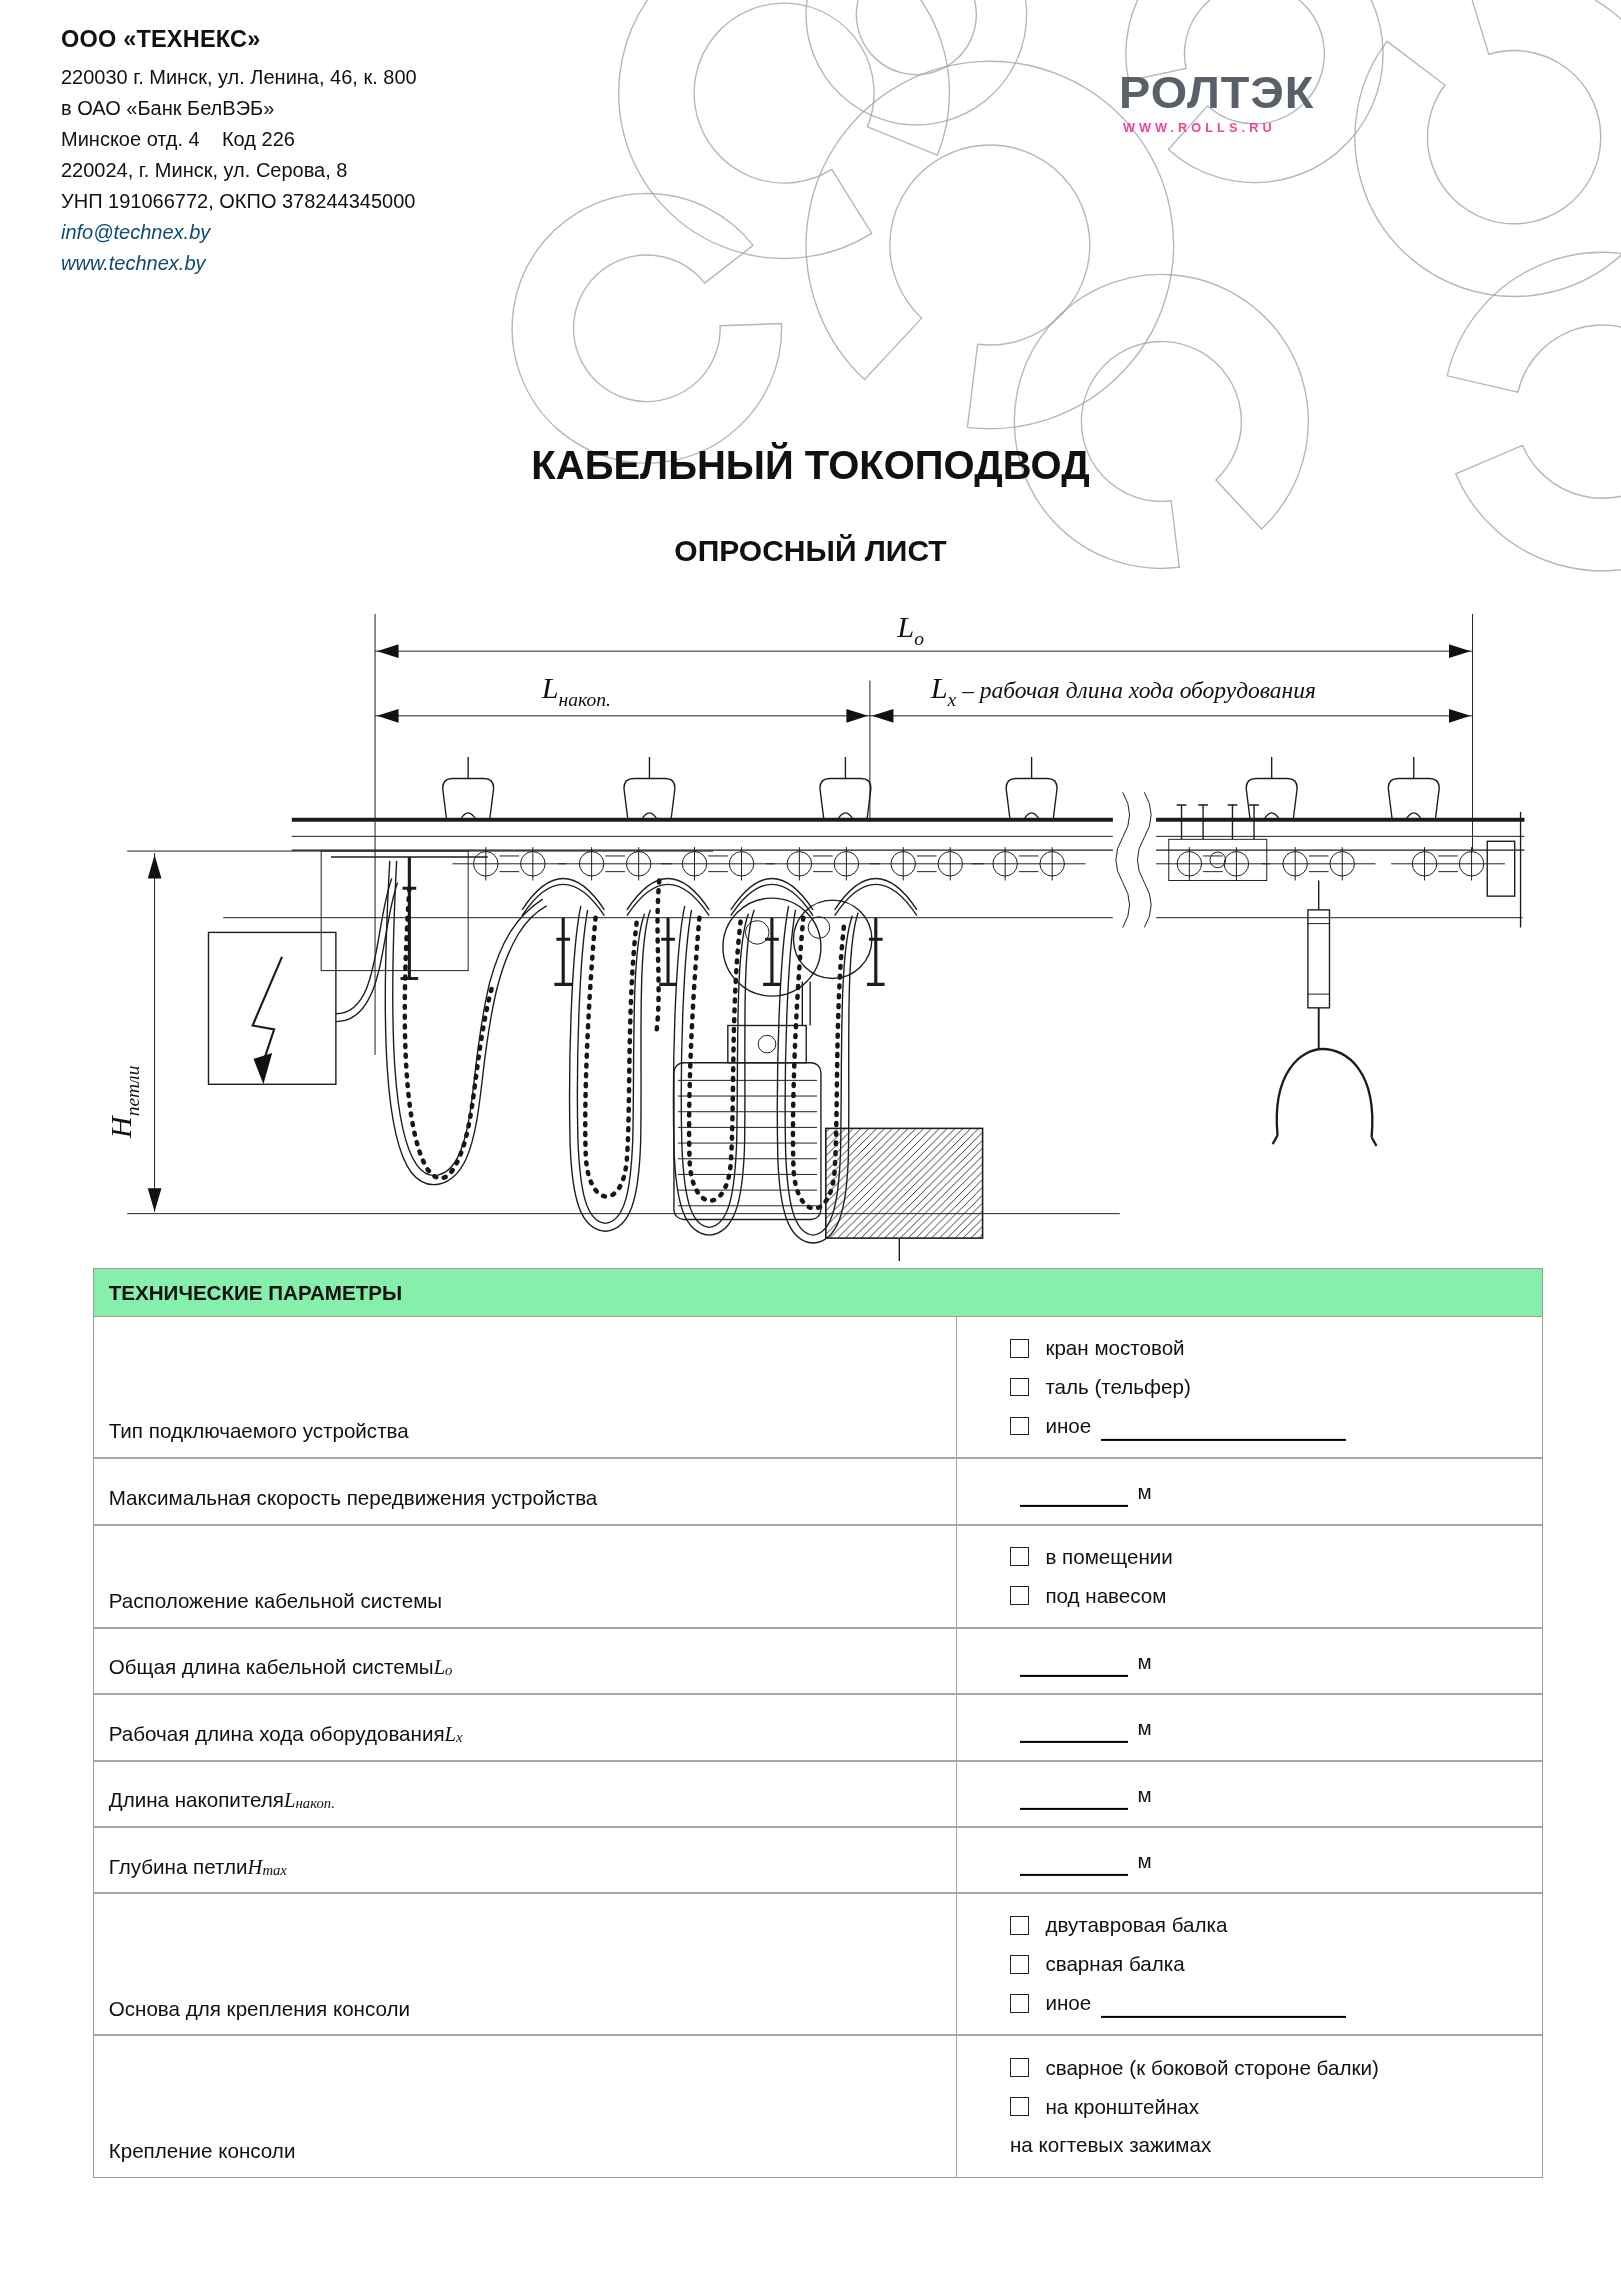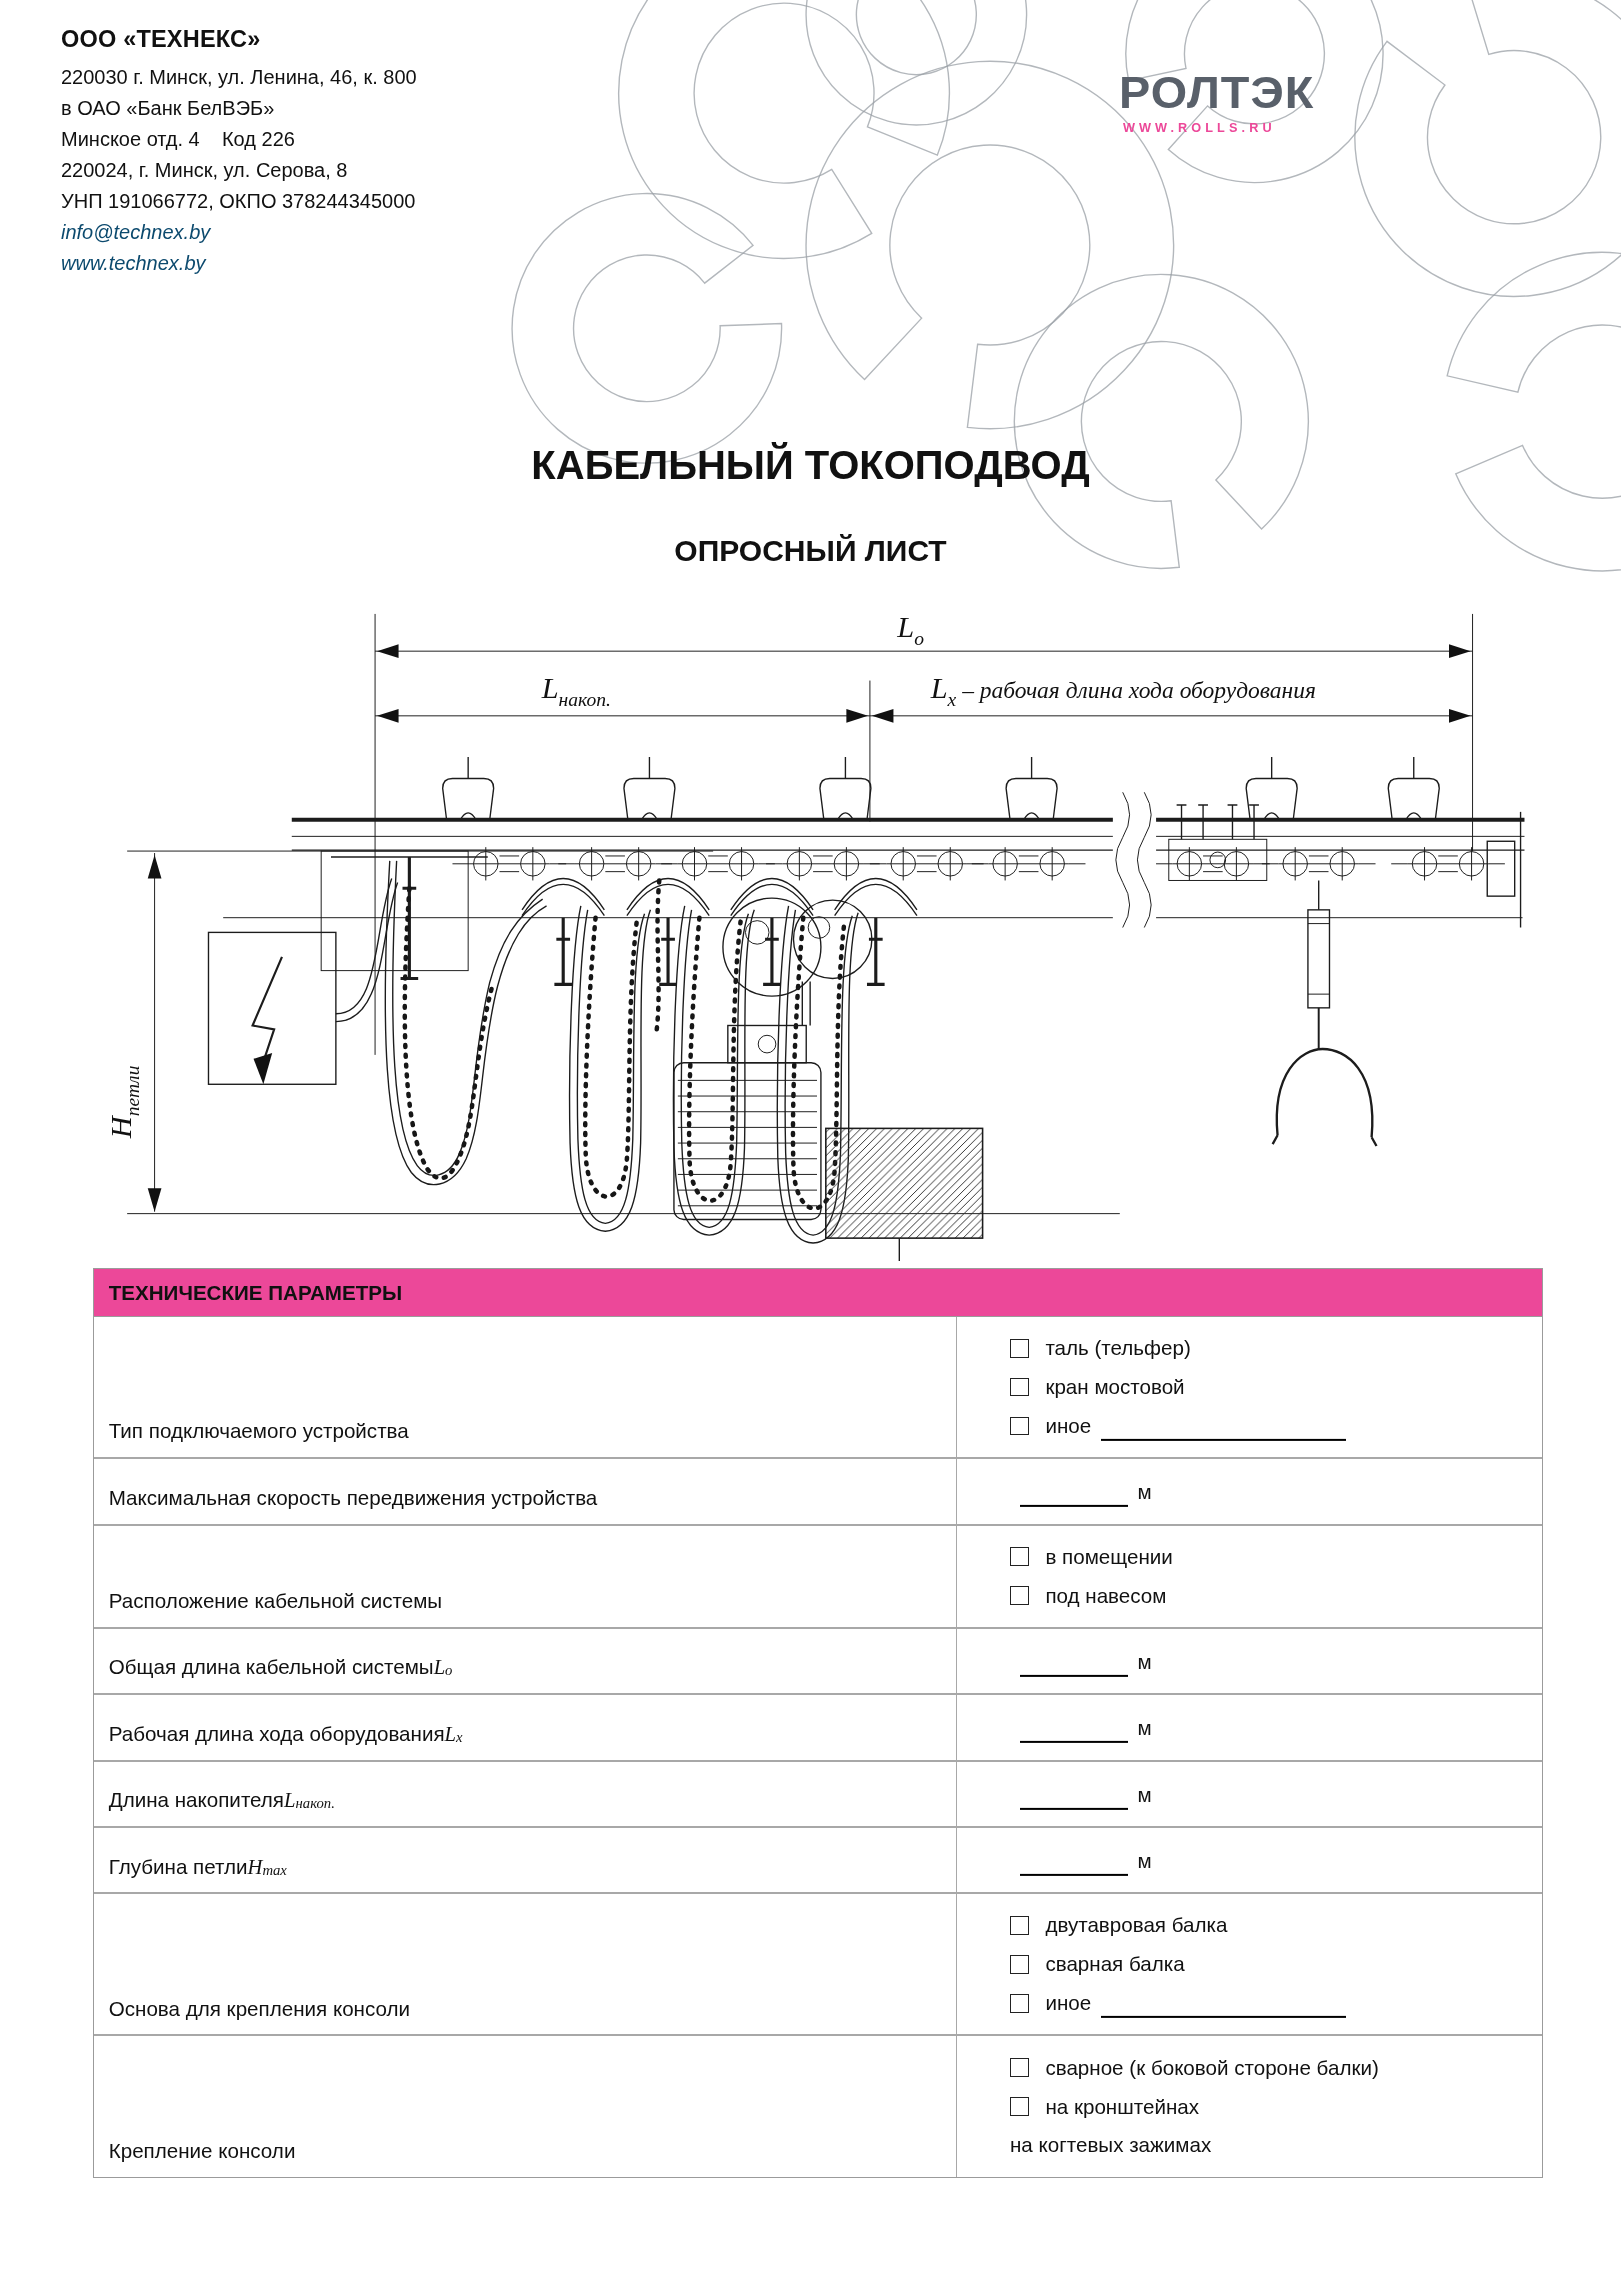--- a/index.html
+++ b/index.html
@@ -26,21 +26,21 @@
   .diagram .med{stroke-width:1.4;}
   .diagram .rail{stroke-width:4;}
   .diagram .bolt{stroke-width:3.2;}
   .diagram .chain{stroke:#161616;fill:none;stroke-width:4.6;stroke-linecap:round;stroke-dasharray:2 8;}
   .diagram .arr{fill:#111;stroke:none;}
   .dimlab{font:italic 31px "Liberation Serif",serif;fill:#111;}
   .dimlab .sub{font-size:20px;}
   .dimlab .rest{font-size:24px;}
   
   .ptable{position:absolute;left:93px;top:1268px;width:1450px;border:1px solid #9b9b9b;box-sizing:border-box;}
-  .thead{background:#ec4899;min-height:47px;display:flex;align-items:center;
+  .thead{background:#86efac;min-height:47px;display:flex;align-items:center;
          font-size:20.6px;font-weight:bold;padding:0 0 0 14.7px;border-bottom:1px solid #9b9b9b;}
   .t-row{display:flex;}
   .t-row + .t-row{border-top:2.9px double #a8a8a8;}
   .t-left{width:863px;box-sizing:border-box;border-right:1px solid #a8a8a8;
           padding:16.7px 17.6px 13.7px 14.7px;font-size:20.6px;display:flex;align-items:flex-end;flex-wrap:wrap;}
   .t-right{flex:1;box-sizing:border-box;padding:9.8px 13.7px 9.8px 53px;}
   .formula{font-family:"Liberation Serif",serif;font-style:italic;}
   .subtxt{font-family:"Liberation Serif",serif;font-style:italic;font-size:14.7px;vertical-align:-3.9px;}
   .opt{display:flex;align-items:center;min-height:35px;margin:3.9px 0;font-size:20.6px;}
   .cb{width:16.7px;height:16.7px;border:1.6px solid #222;background:#fff;margin-right:16.7px;flex:0 0 auto;}
@@ -287,25 +287,25 @@
   <div class="ptable">
     <div class="thead">ТЕХНИЧЕСКИЕ ПАРАМЕТРЫ</div>
     <div id="t-body">
         <div class="t-row">
           <div class="t-left">
             <span>Тип подключаемого устройства</span>
           </div>
           <div class="t-right">
             <div class="opt">
               <span class="cb"></span>
+              <span>кран мостовой</span>
+            </div>
+            <div class="opt">
+              <span class="cb"></span>
               <span>таль (тельфер)</span>
-            </div>
-            <div class="opt">
-              <span class="cb"></span>
-              <span>кран мостовой</span>
             </div>
             <div class="opt">
               <span class="cb"></span>
               <span>иное</span>
               <span class="blank" style="width: 245px;"></span>
             </div>
           </div>
         </div>
         <div class="t-row single">
           <div class="t-left">

